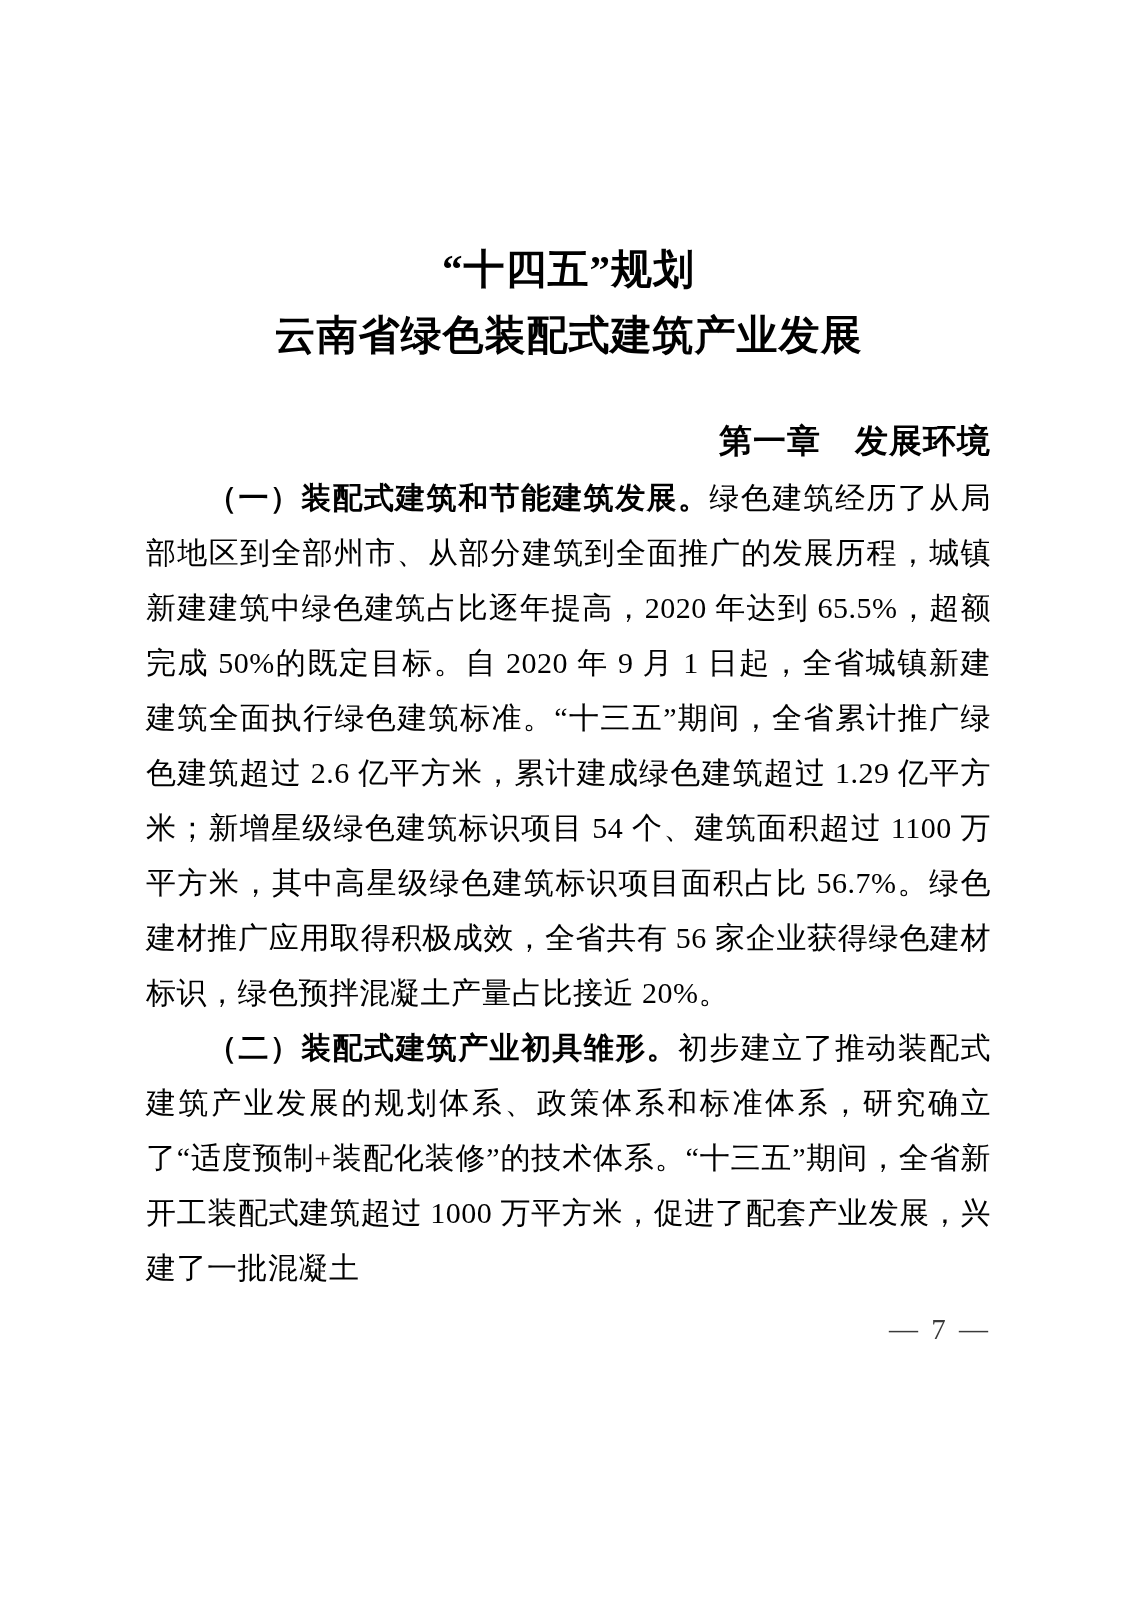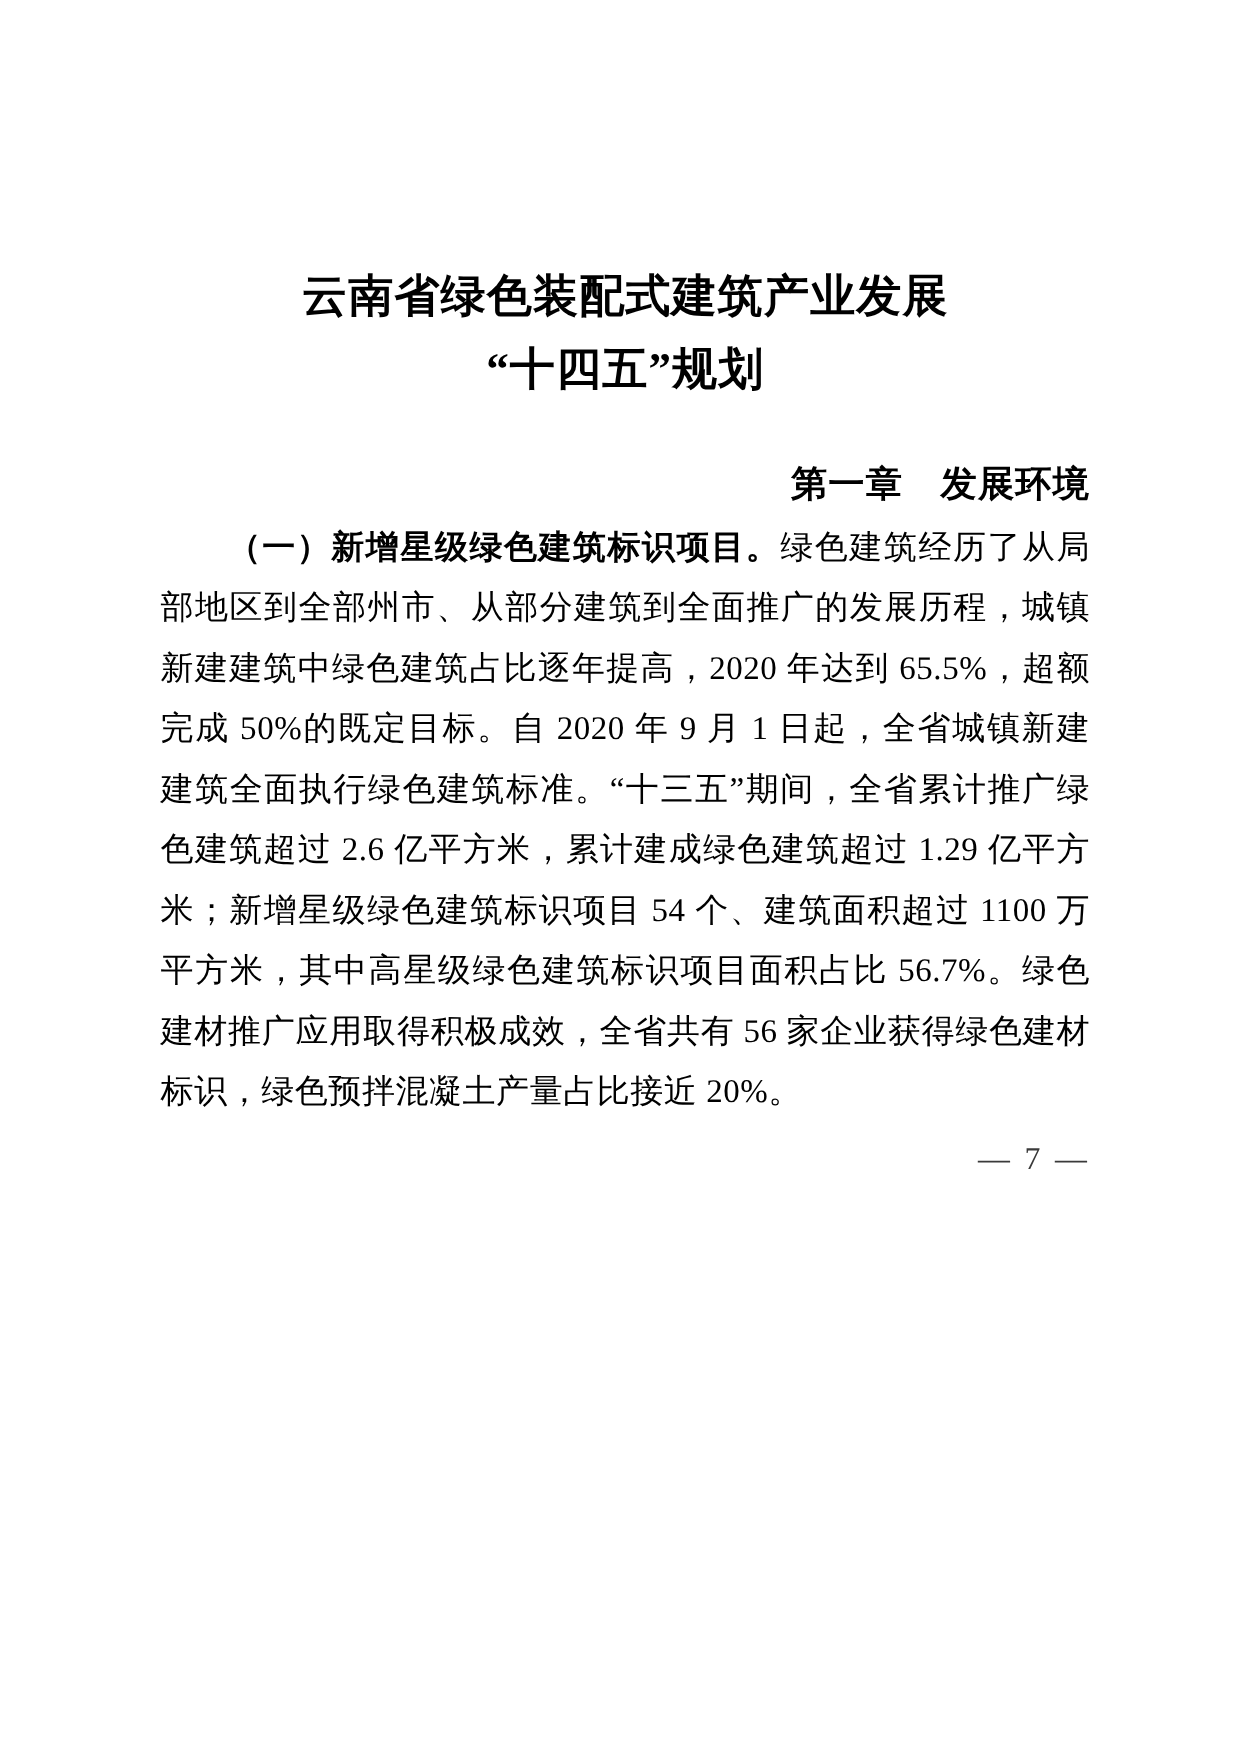--- a/index.html
+++ b/index.html
@@ -71,26 +71,27 @@
     color: #3a3a3a;
     letter-spacing: 3px;
   }
 </style>
 </head>
 <body>
 
 <div class="page">
 
   <h1 class="doc-title">
+    <span class="title-line">“十四五”规划</span>
     <span class="title-line">云南省绿色装配式建筑产业发展</span>
-    <span class="title-line">“十四五”规划</span>
   </h1>
 
 
   <h2 class="chapter-heading">第一章　发展环境</h2>
 
 
-  <p class="body-par indent2"><span class="lead">（一）新增星级绿色建筑标识项目。</span><span>绿色建筑经历了从局部地区到全部州市、从部分建筑到全面推广的发展历程，城镇新建建筑中绿色建筑占比逐年提高，2020 年达到 65.5%，超额完成 50%的既定目标。自 2020 年 9 月 1 日起，全省城镇新建建筑全面执行绿色建筑标准。“十三五”期间，全省累计推广绿色建筑超过 2.6 亿平方米，累计建成绿色建筑超过 1.29 亿平方米；新增星级绿色建筑标识项目 54 个、建筑面积超过 1100 万平方米，其中高星级绿色建筑标识项目面积占比 56.7%。绿色建材推广应用取得积极成效，全省共有 56 家企业获得绿色建材标识，绿色预拌混凝土产量占比接近 20%。</span></p>
+  <p class="body-par indent2"><span class="lead">（一）装配式建筑和节能建筑发展。</span><span>绿色建筑经历了从局部地区到全部州市、从部分建筑到全面推广的发展历程，城镇新建建筑中绿色建筑占比逐年提高，2020 年达到 65.5%，超额完成 50%的既定目标。自 2020 年 9 月 1 日起，全省城镇新建建筑全面执行绿色建筑标准。“十三五”期间，全省累计推广绿色建筑超过 2.6 亿平方米，累计建成绿色建筑超过 1.29 亿平方米；新增星级绿色建筑标识项目 54 个、建筑面积超过 1100 万平方米，其中高星级绿色建筑标识项目面积占比 56.7%。绿色建材推广应用取得积极成效，全省共有 56 家企业获得绿色建材标识，绿色预拌混凝土产量占比接近 20%。</span></p>
 
+  <p class="body-par indent2"><span class="lead">（二）装配式建筑产业初具雏形。</span><span>初步建立了推动装配式建筑产业发展的规划体系、政策体系和标准体系，研究确立了“适度预制+装配化装修”的技术体系。“十三五”期间，全省新开工装配式建筑超过 1000 万平方米，促进了配套产业发展，兴建了一批混凝土</span></p>
 
   <div class="page-number">— 7 —</div>
 
 </div>
 
 </body></html>

